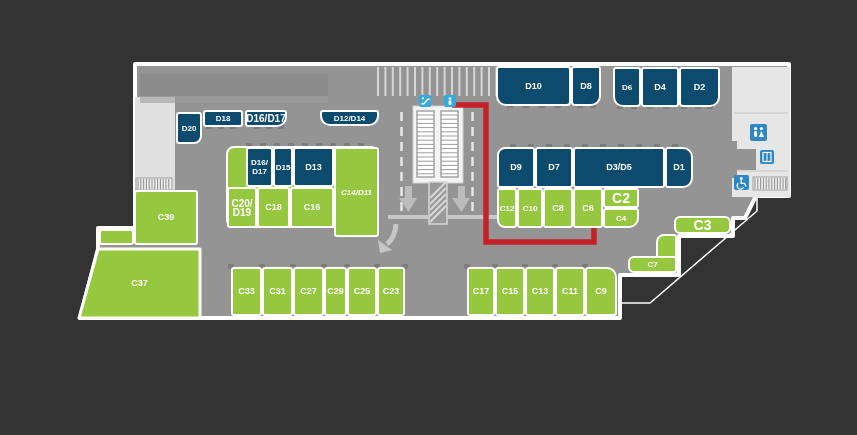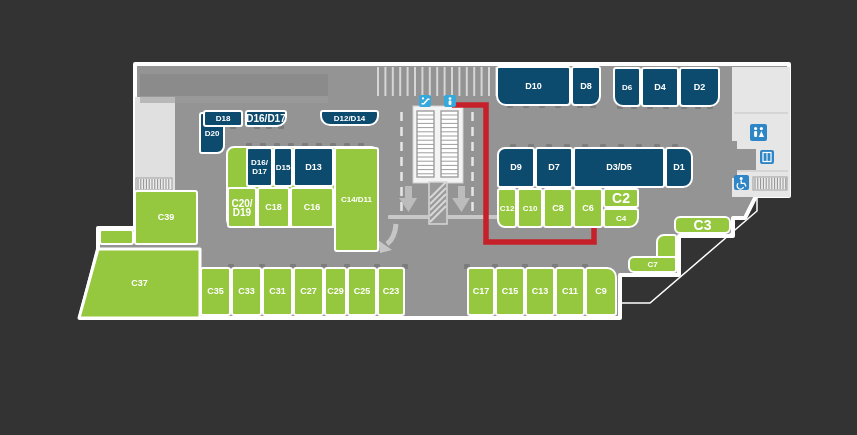--- a/index.html
+++ b/index.html
@@ -224,21 +224,21 @@
     </div>
     <div class="unit orange" style="left: 613px; top: 67px; width: 28px; height: 40px; border-radius: 3px 3px 4px 10px;">
       <span class="unit-label" style="font-size: 8px;">D6</span>
     </div>
     <div class="unit orange" style="left: 641px; top: 67px; width: 38px; height: 40px; border-radius: 3px;">
       <span class="unit-label">D4</span>
     </div>
     <div class="unit orange" style="left: 679px; top: 67px; width: 41px; height: 40px; border-radius: 3px 3px 10px 4px;">
       <span class="unit-label">D2</span>
     </div>
-    <div class="unit orange" style="left: 176px; top: 112px; width: 26px; height: 42px; border-radius: 3px 3px 8px; margin-left: 23px;">
+    <div class="unit orange" style="left: 176px; top: 112px; width: 26px; height: 32px; border-radius: 3px 3px 8px;">
       <span class="unit-label" style="font-size: 8px;">D20</span>
     </div>
     <div class="unit orange" style="left: 203px; top: 110px; width: 40px; height: 17px; border-radius: 3px;">
       <span class="unit-label" style="font-size: 8px;">D18</span>
     </div>
     <div class="unit orange" style="left: 245px; top: 110px; width: 42px; height: 17px; border-radius: 3px 3px 10px;">
       <span class="unit-label" style="font-size: 10px;">D16/D17</span>
     </div>
     <div class="unit orange" style="left: 320px; top: 110px; width: 59px; height: 16px; border-radius: 3px 3px 10px 10px;">
       <span class="unit-label" style="font-size: 8px;">D12/D14</span>
@@ -247,21 +247,21 @@
     <div class="unit orange" style="left: 246px; top: 147px; width: 27px; height: 40px; border-radius: 3px;">
       <span class="unit-label" style="font-size: 8px;">D16/
 D17</span>
     </div>
     <div class="unit orange" style="left: 273px; top: 147px; width: 20px; height: 40px; border-radius: 3px;">
       <span class="unit-label" style="font-size: 8px;">D15</span>
     </div>
     <div class="unit orange" style="left: 293px; top: 147px; width: 41px; height: 40px; border-radius: 3px;">
       <span class="unit-label">D13</span>
     </div>
-    <div class="unit green" style="left: 334px; top: 147px; width: 45px; height: 105px; border-radius: 3px;">
+    <div class="unit green" style="left: 334px; top: 147px; width: 45px; height: 90px; border-radius: 3px; font-style: italic;">
       <span class="unit-label" style="font-size: 8px;">C14/D11</span>
     </div>
     <div class="unit green" style="left: 227px; top: 187px; width: 30px; height: 41px; border-radius: 3px;">
       <span class="unit-label" style="font-size: 10px;">C20/
 D19</span>
     </div>
     <div class="unit green" style="left: 257px; top: 187px; width: 33px; height: 41px; border-radius: 3px;">
       <span class="unit-label">C18</span>
     </div>
     <div class="unit green" style="left: 290px; top: 187px; width: 44px; height: 41px; border-radius: 3px;">
@@ -303,23 +303,20 @@
     <div class="unit green" style="left: 656px; top: 234px; width: 21px; height: 26px; border-radius: 8px 3px 3px;"></div>
     <div class="unit green" style="left: 628px; top: 256px; width: 49px; height: 17px; border-radius: 6px 3px 3px 6px;">
       <span class="unit-label" style="font-size: 8px;">C7</span>
     </div>
     <div class="unit green" style="left: 134px; top: 190px; width: 64px; height: 55px; border-radius: 3px;">
       <span class="unit-label">C39</span>
     </div>
     <div class="unit green" style="left: 99px; top: 229px; width: 35px; height: 16px; border-radius: 3px;"></div>
     <div class="unit green" style="left: 79px; top: 248px; width: 121px; height: 70px; border-radius: 0px; border: none; clip-path: polygon(19px 0px, 121px 0px, 121px 70px, 0px 70px);">
       <span class="unit-label">C37</span>
-    </div>
-    <div class="unit green" style="left: 200px; top: 267px; width: 31px; height: 49px; border-radius: 3px;">
-      <span class="unit-label">C35</span>
     </div>
     <div class="unit green" style="left: 231px; top: 267px; width: 31px; height: 49px; border-radius: 3px;">
       <span class="unit-label">C33</span>
     </div>
     <div class="unit green" style="left: 262px; top: 267px; width: 31px; height: 49px; border-radius: 3px;">
       <span class="unit-label">C31</span>
     </div>
     <div class="unit green" style="left: 293px; top: 267px; width: 31px; height: 49px; border-radius: 3px;">
       <span class="unit-label">C27</span>
     </div>

